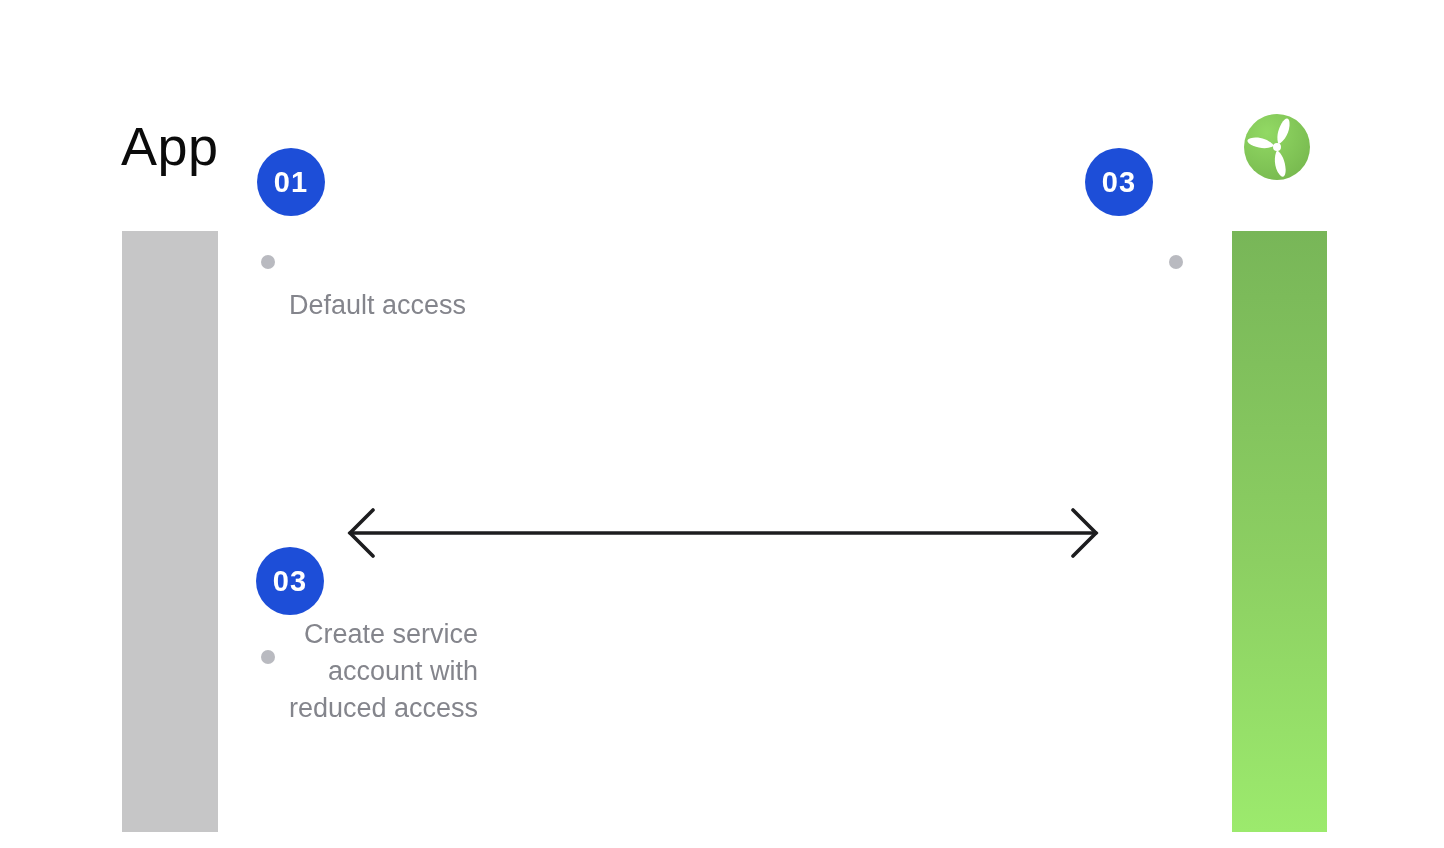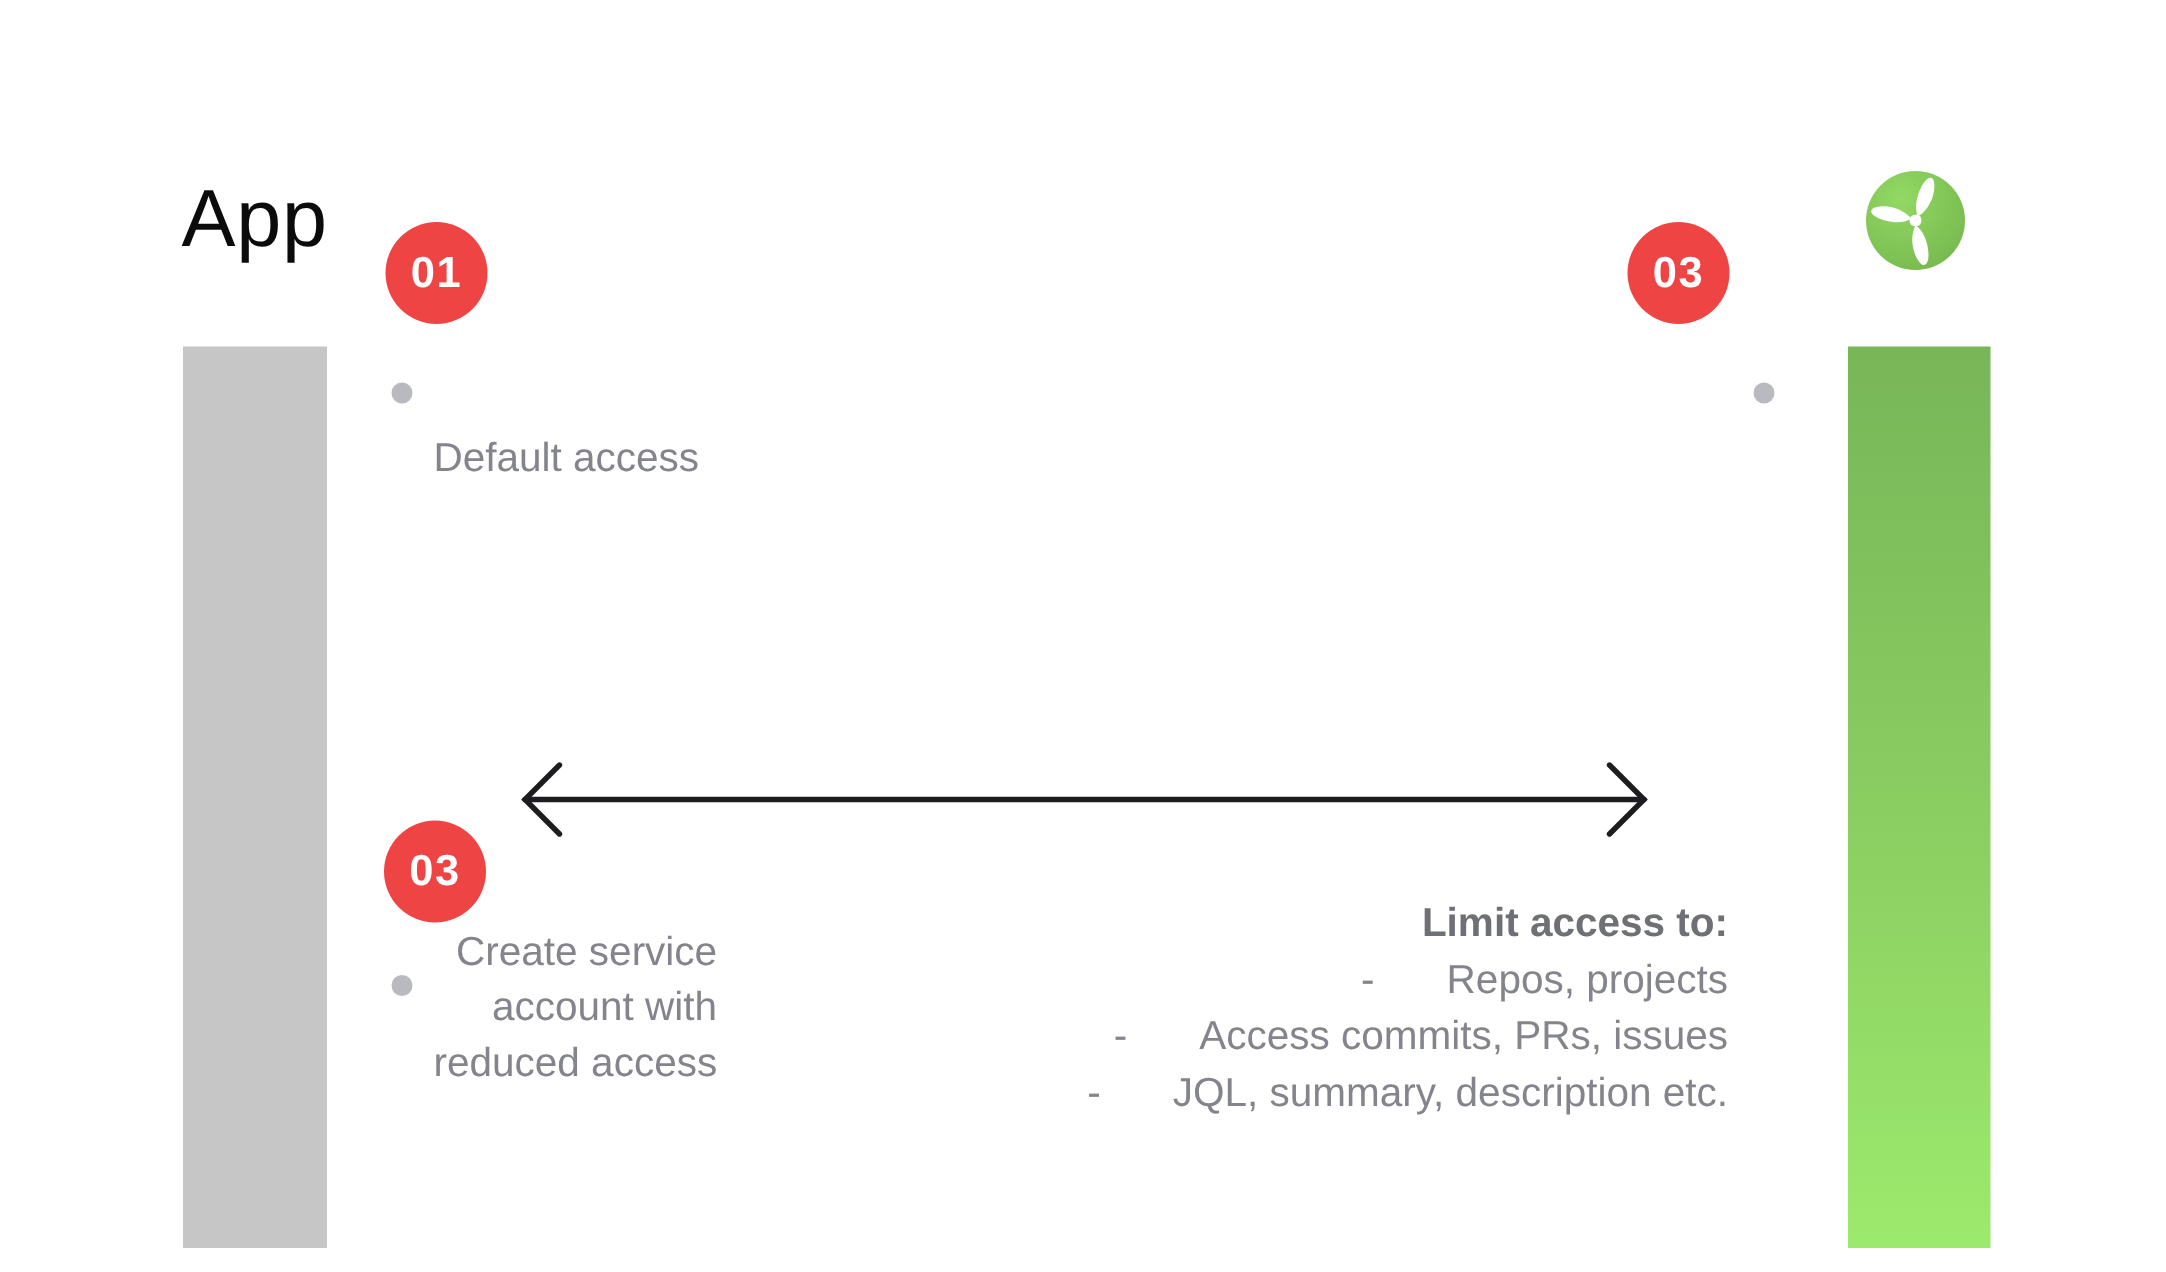--- a/index.html
+++ b/index.html
@@ -53,21 +53,21 @@
     width: 66px;
     height: 66px;
   }
 
   
   .step-circle {
     position: absolute;
     width: 68px;
     height: 68px;
     border-radius: 50%;
-    background: #ef4444;
+    background: #1d4ed8;
     display: flex;
     align-items: center;
     justify-content: center;
     color: #ffffff;
     font-size: 29px;
     font-weight: 700;
     letter-spacing: 1px;
   }
   .c01 { left: 257px; top: 148px; }
   .c02 { left: 256px; top: 547px; }
@@ -180,26 +180,14 @@
   <div class="arrow">
     <svg width="770" height="70" viewBox="0 0 770 70">
       <g stroke="#1d1d1f" stroke-width="3.6" fill="none" stroke-linecap="round" stroke-linejoin="miter">
         <line x1="14" y1="35" x2="760" y2="35"></line>
         <polyline points="37,12 14,35 37,58"></polyline>
         <polyline points="737,12 760,35 737,58"></polyline>
       </g>
     </svg>
   </div>
 
-  <div class="limit">
-    <div class="limit-heading">Limit access to:</div>
-    <div class="limit-item">
-      <span class="dash">-</span><span>Repos, projects</span>
-    </div>
-    <div class="limit-item">
-      <span class="dash">-</span><span>Access commits, PRs, issues</span>
-    </div>
-    <div class="limit-item">
-      <span class="dash">-</span><span>JQL, summary, description etc.</span>
-    </div>
-  </div>
 
 </div>
 
 </body></html>

